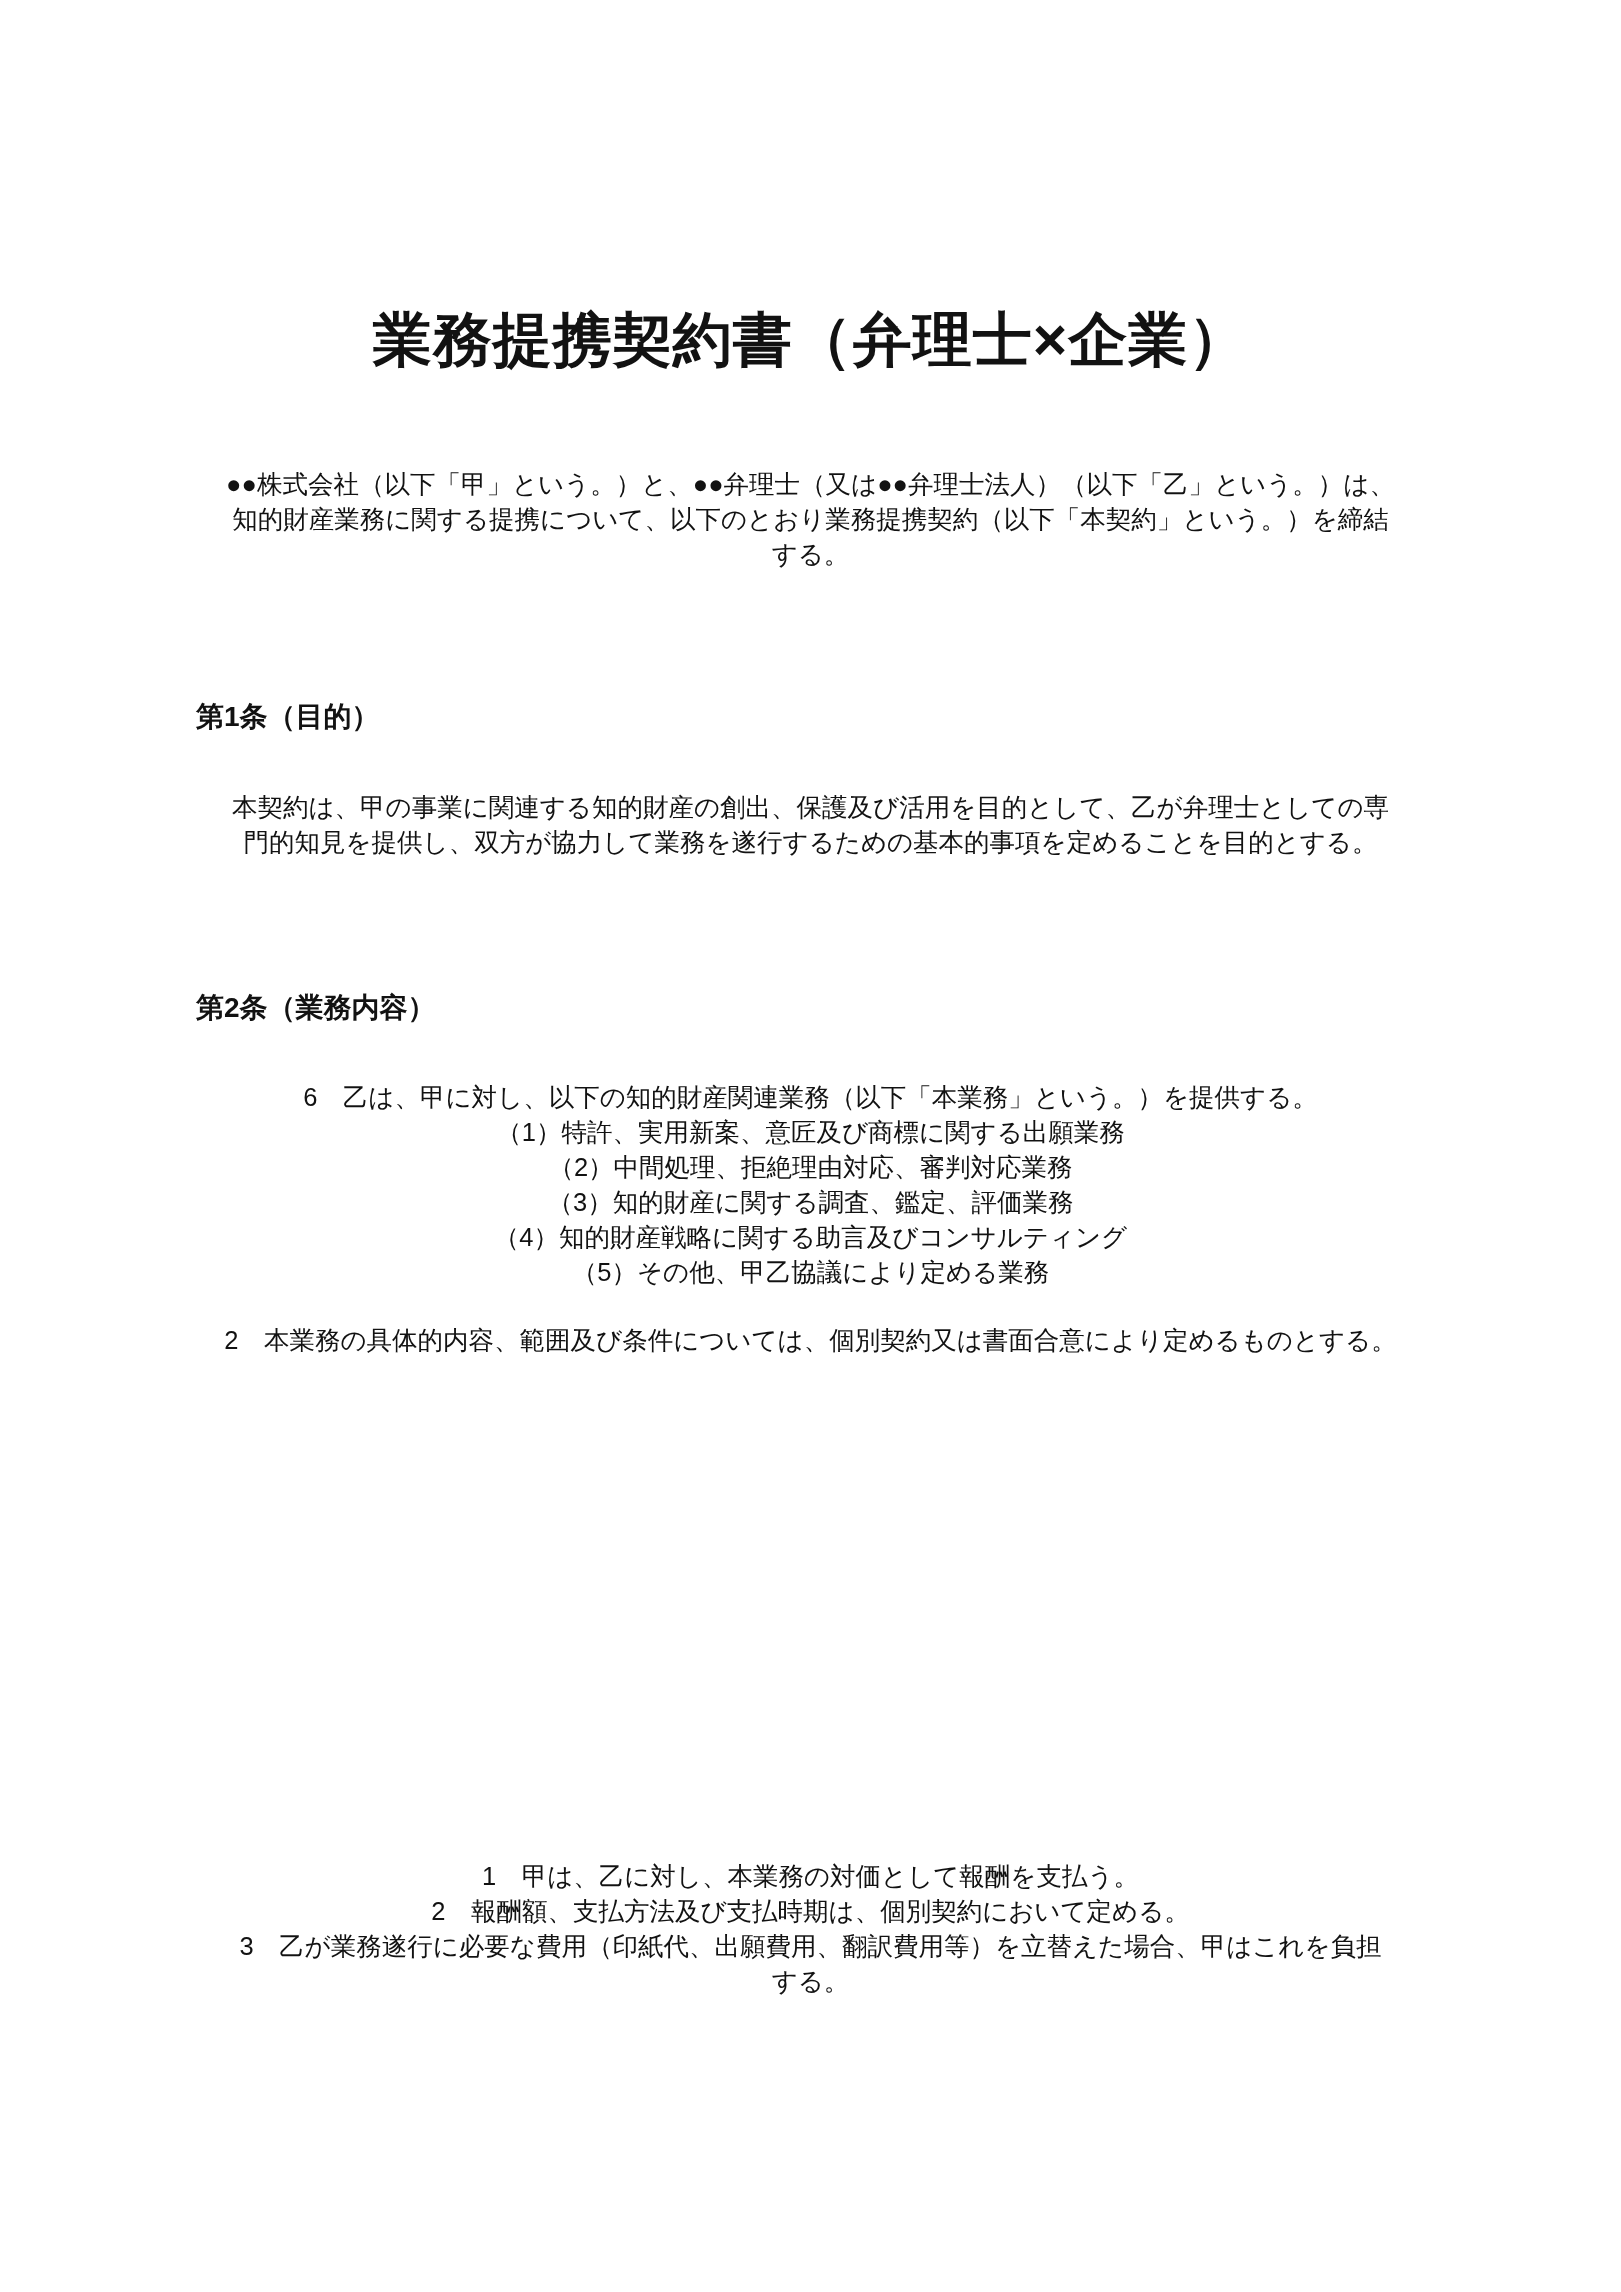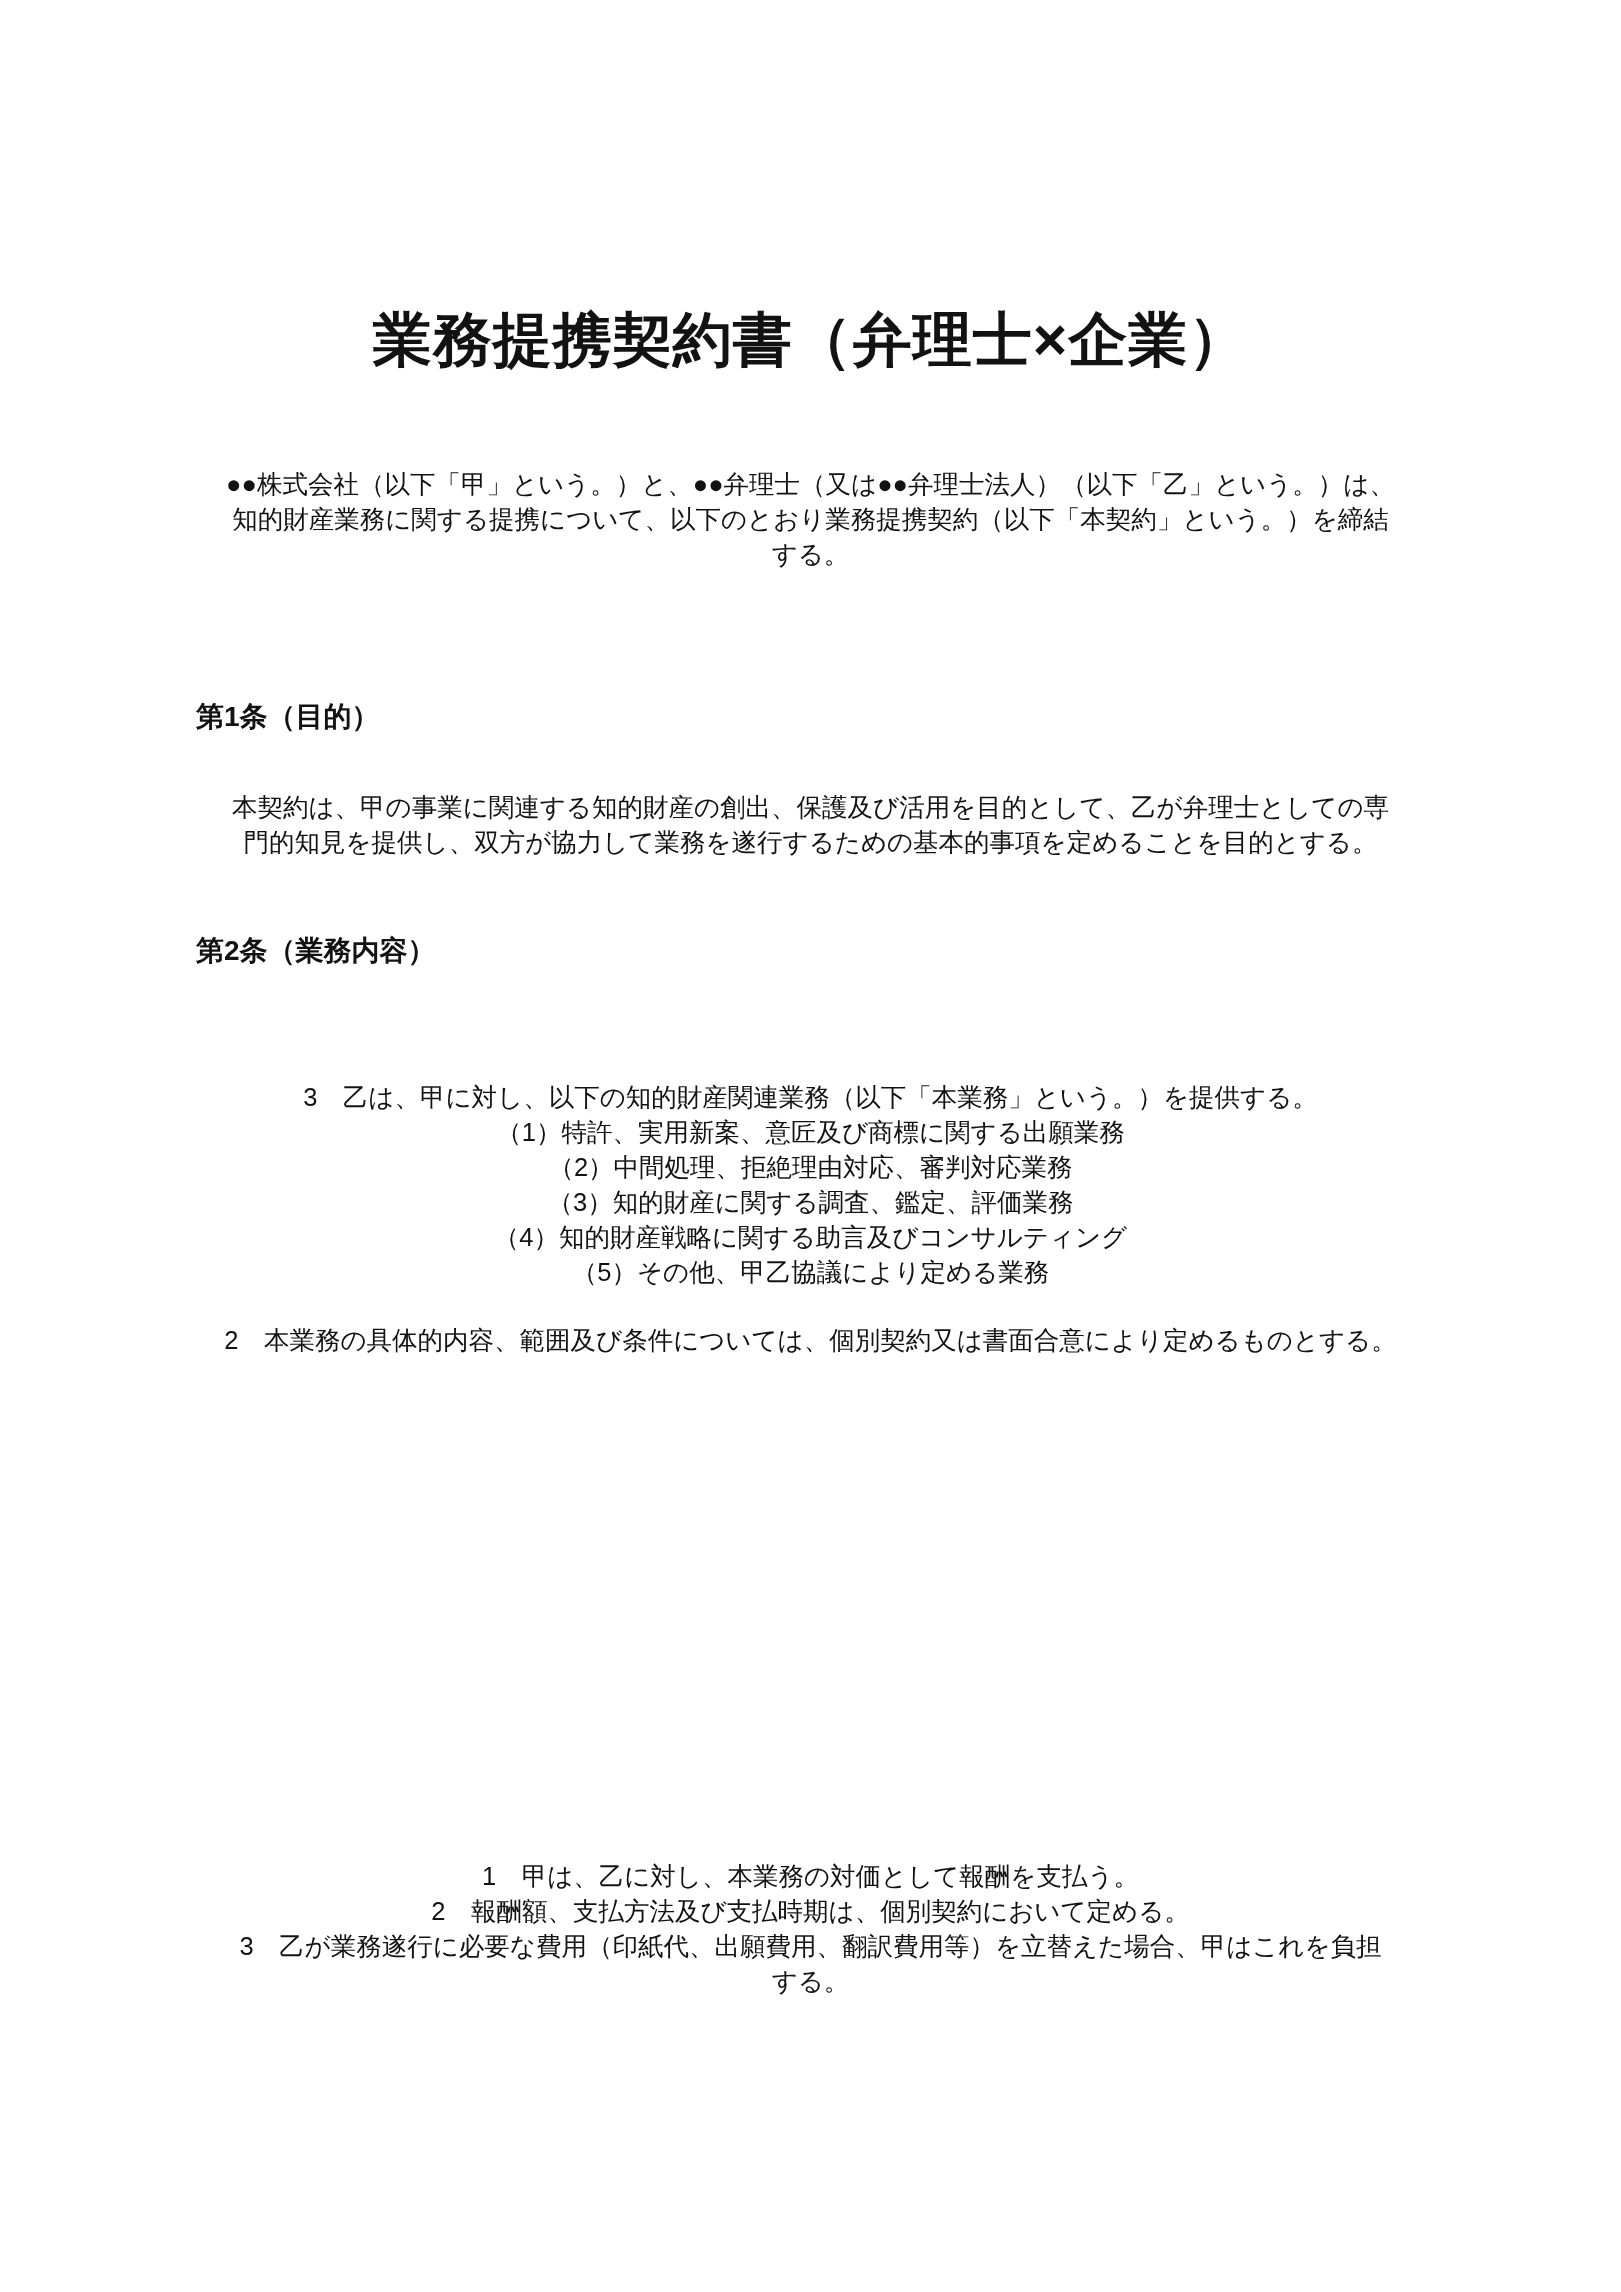--- a/index.html
+++ b/index.html
@@ -43,21 +43,21 @@
     left: 196px;
     width: 1229px;
     font-size: 25.5px;
     line-height: 35px;
     white-space: pre-line;
     text-align: center;
   }
   .pos-intro   { top: 441px; }
   .pos-h1      { top: 669px; }
   .pos-p1      { top: 764px; }
-  .pos-h2      { top: 903px; }
+  .pos-h2      { top: 960px; }
   .pos-p2a     { top: 1054px; }
   .pos-p2list  { top: 1089px; }
   .pos-p2b     { top: 1297px; }
   .pos-h3      { top: 1463px; }
   .pos-p3      { top: 1548px; }
   .pos-h4      { top: 1745px; }
   .pos-p4      { top: 1833px; }
 </style>
 </head>
 <body>
@@ -70,21 +70,21 @@
 知的財産業務に関する提携について、以下のとおり業務提携契約（以下「本契約」という。）を締結
 する。</p>
 
   <h2 class="heading pos-h1">第1条（目的）</h2>
 
   <p class="body-block pos-p1">本契約は、甲の事業に関連する知的財産の創出、保護及び活用を目的として、乙が弁理士としての専
 門的知見を提供し、双方が協力して業務を遂行するための基本的事項を定めることを目的とする。</p>
 
   <h2 class="heading pos-h2">第2条（業務内容）</h2>
 
-  <p class="body-block pos-p2a">3　乙は、甲に対し、以下の知的財産関連業務（以下「本業務」という。）を提供する。</p>
+  <p class="body-block pos-p2a">6　乙は、甲に対し、以下の知的財産関連業務（以下「本業務」という。）を提供する。</p>
 
   <p class="body-block pos-p2list">（1）特許、実用新案、意匠及び商標に関する出願業務
 （2）中間処理、拒絶理由対応、審判対応業務
 （3）知的財産に関する調査、鑑定、評価業務
 （4）知的財産戦略に関する助言及びコンサルティング
 （5）その他、甲乙協議により定める業務</p>
 
   <p class="body-block pos-p2b">2　本業務の具体的内容、範囲及び条件については、個別契約又は書面合意により定めるものとする。</p>
 
 

